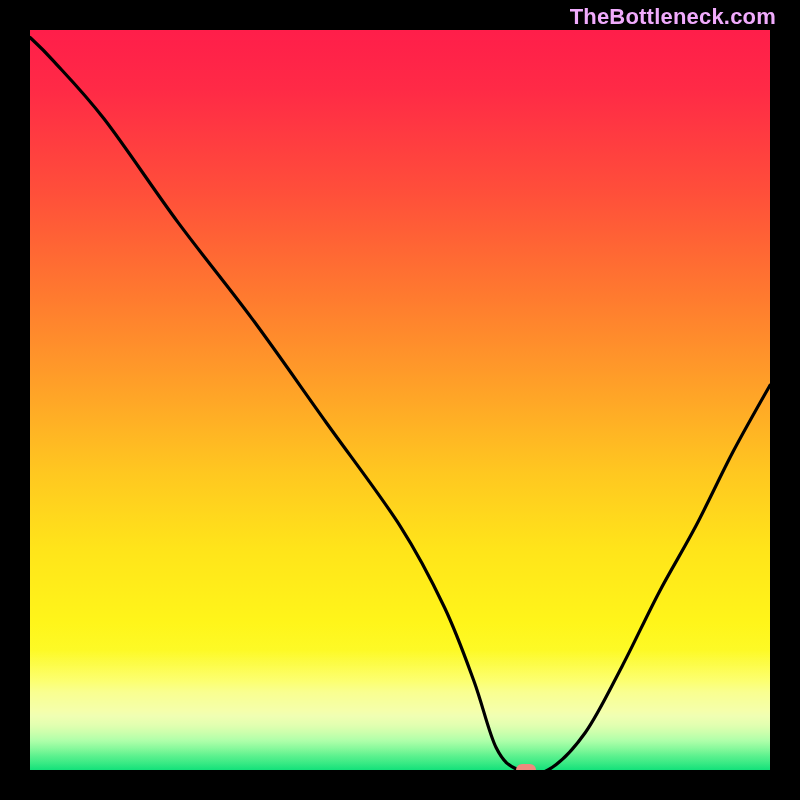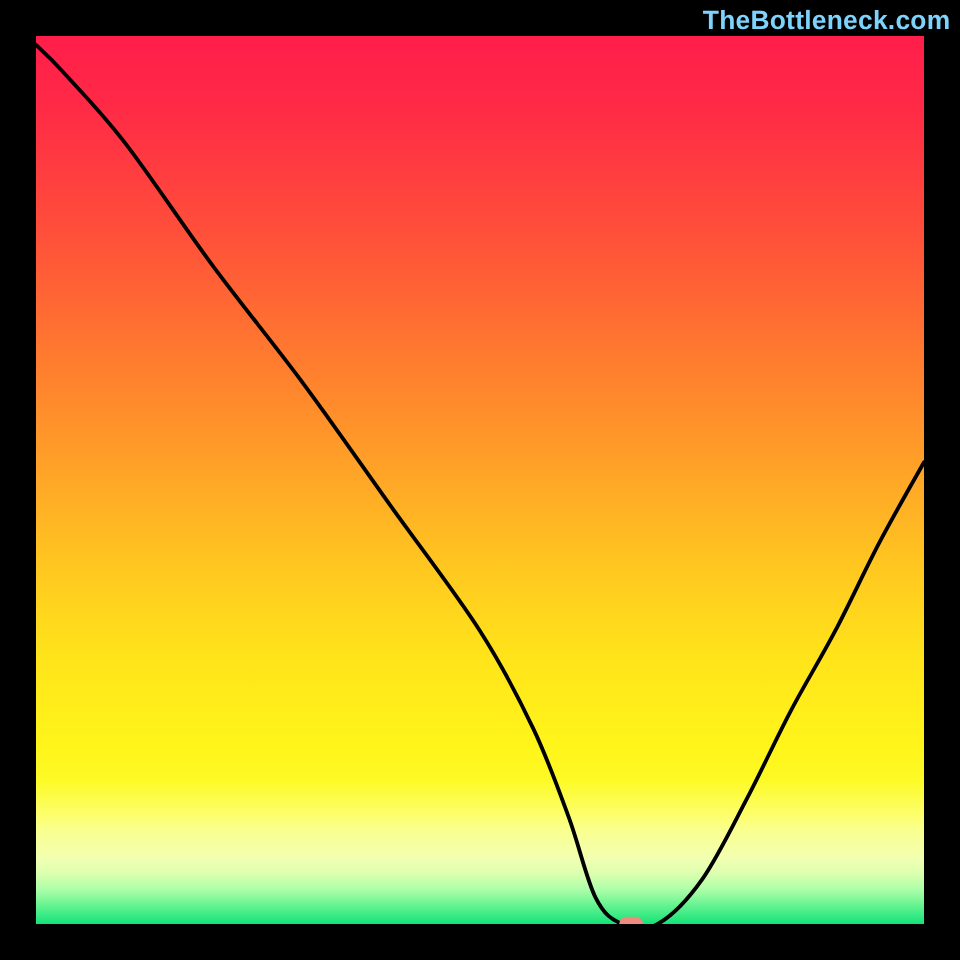--- a/index.html
+++ b/index.html
@@ -13,22 +13,22 @@
   }
   .frame {
     position: relative;
     width: 800px;
     height: 800px;
     background: #000;
   }
   .attribution {
     position: absolute;
     top: 4px;
-    right: 8px;
-    color: #7dd3fc;
+    right: 24px;
+    color: #f0abfc;
     font-size: 22px;
     font-weight: 600;
     letter-spacing: 0.2px;
     user-select: none;
   }
   .plot {
     position: absolute;
     left: 30px;
     top: 30px;
     width: 740px;

